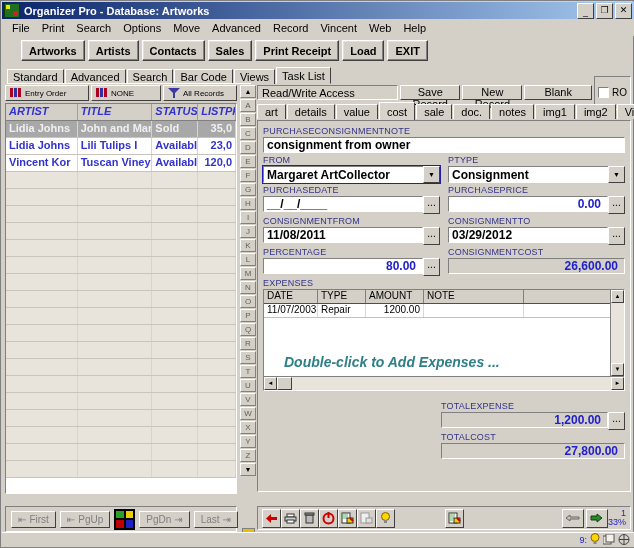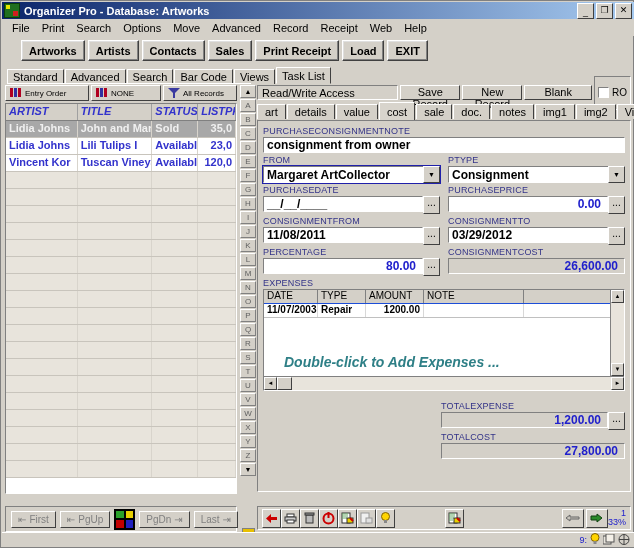--- a/index.html
+++ b/index.html
@@ -137,21 +137,21 @@
   .rowi{display:flex;}
   .rowi .finput{flex:1;min-width:0;}
 
   
   .exp-wrap{border-top:1px solid #808080;border-left:1px solid #808080;border-right:1px solid #fff;
     border-bottom:1px solid #fff;background:#fff;height:100px;display:flex;flex-direction:column;position:relative;}
   .exp-main{flex:1;display:flex;overflow:hidden;position:relative;}
   .exp-grid{flex:1;position:relative;background:#fff;overflow:hidden;}
   .exp-head{display:flex;height:13px;background:#d4d0c8;border-bottom:1px solid #1d4ed8;}
   .eh{font-size:10px;padding:0 3px;box-sizing:border-box;border-right:1px solid #808080;line-height:12px;color:#000;}
-  .exp-row{display:flex;height:13px;border-bottom:1px solid #c0c0c0;font-weight:bold;}
+  .exp-row{display:flex;height:13px;border-bottom:1px solid #c0c0c0;}
   .ec{font-size:10px;padding:0 3px;box-sizing:border-box;border-right:1px solid #d8d8d8;line-height:12px;color:#000;}
   .ec.num{text-align:right;}
   .dblclick{position:absolute;left:20px;bottom:6px;font-style:italic;font-weight:bold;font-size:14px;color:#2e7f86;}
   .vsb{width:13px;background:#d4d0c8;display:flex;flex-direction:column;
      border-left:1px solid #808080;}
   .sb-btn{height:13px;background:#d4d0c8;border-top:1px solid #fff;border-left:1px solid #fff;
     border-right:1px solid #404040;border-bottom:1px solid #404040;font-size:6px;text-align:center;line-height:11px;box-sizing:border-box;}
   .sb-track{flex:1;background:#e8e4dc;}
   .hsb{height:13px;display:flex;border-top:1px solid #808080;background:#d4d0c8;}
   .hsb .sb-btn{width:13px;}
@@ -206,21 +206,21 @@
   </div>
 
   <div class="menubar">
     <div class="menu-item">File</div>
     <div class="menu-item">Print</div>
     <div class="menu-item">Search</div>
     <div class="menu-item">Options</div>
     <div class="menu-item">Move</div>
     <div class="menu-item">Advanced</div>
     <div class="menu-item">Record</div>
-    <div class="menu-item">Receipt</div>
+    <div class="menu-item">Vincent</div>
     <div class="menu-item">Web</div>
     <div class="menu-item">Help</div>
   </div>
 
   <div class="toolbar1">
     <div class="tbtn">Artworks</div>
     <div class="tbtn">Artists</div>
     <div class="tbtn">Contacts</div>
     <div class="tbtn">Sales</div>
     <div class="tbtn">Print Receipt</div>

